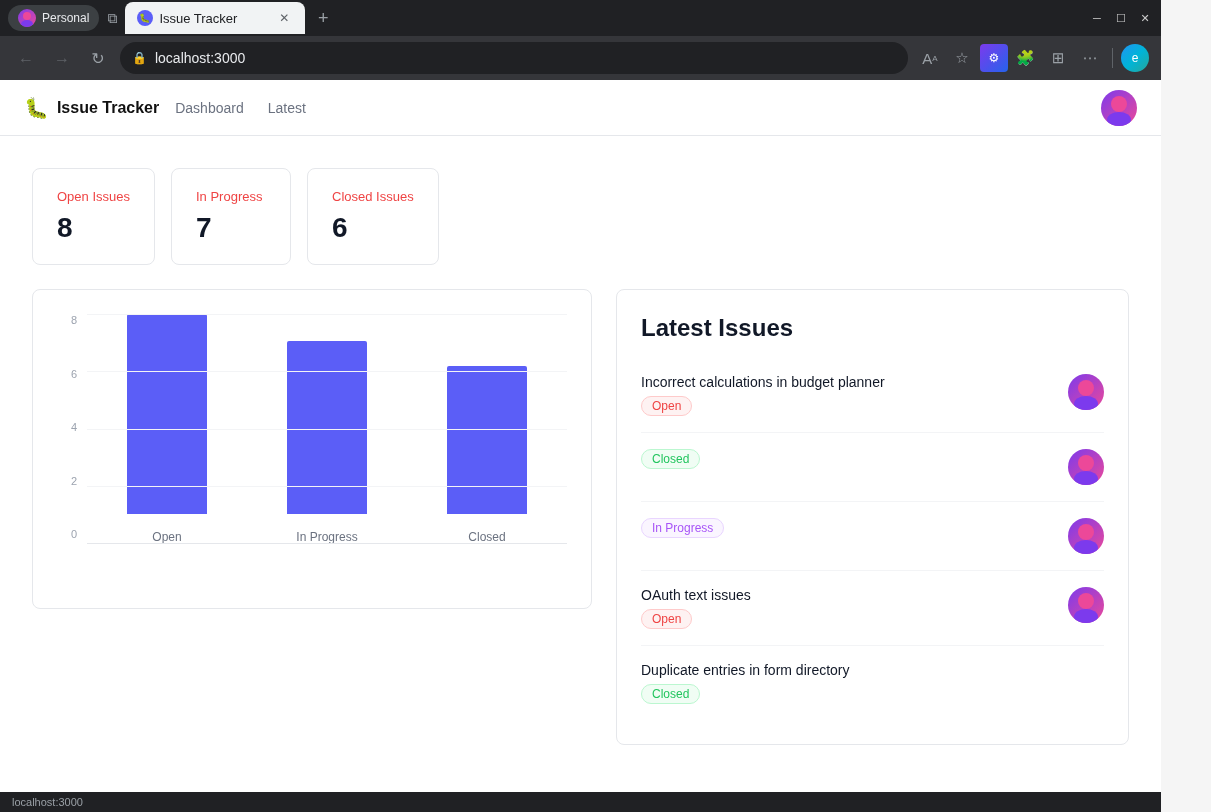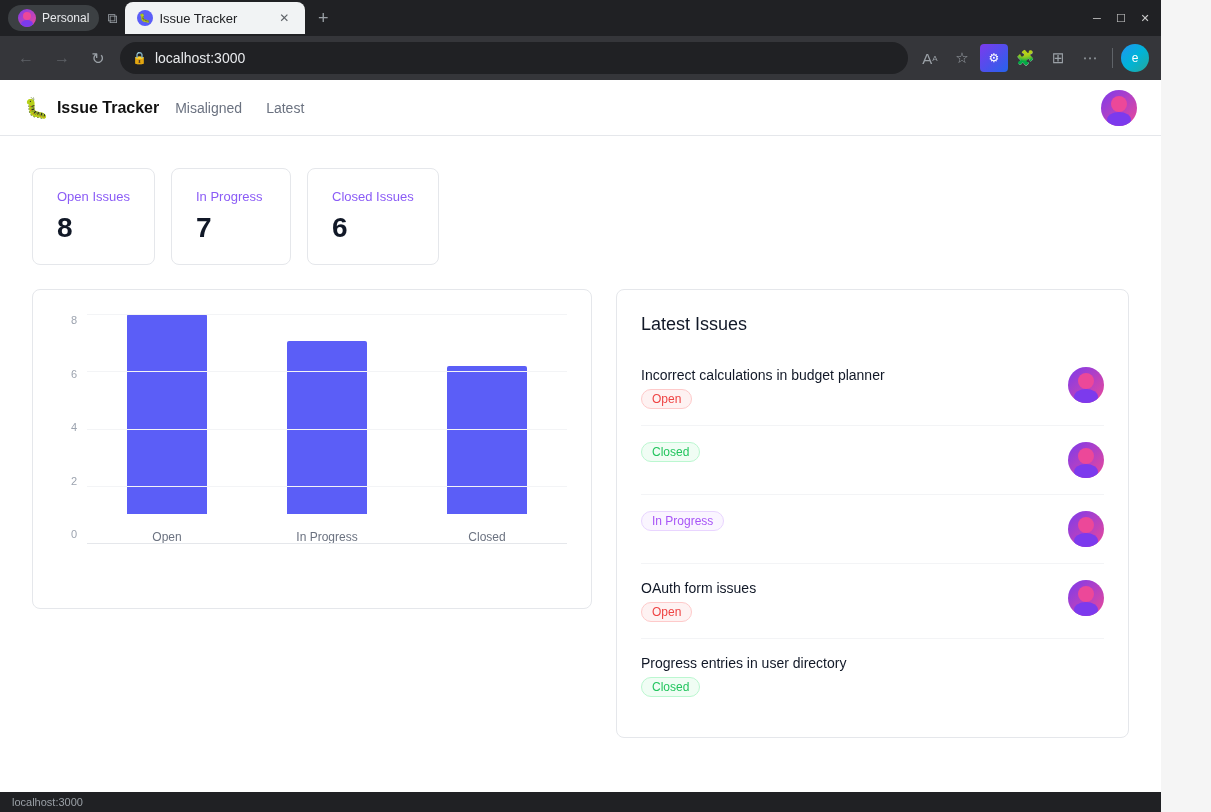--- a/index.html
+++ b/index.html
@@ -307,21 +307,21 @@
     .stat-card {
       background: white;
       border: 1px solid #e5e7eb;
       border-radius: 8px;
       padding: 20px 24px;
       min-width: 120px;
     }
 
     .stat-label {
       font-size: 13px;
-      color: #8b5cf6;
+      color: #ef4444;
       margin-bottom: 8px;
     }
 
     .stat-value {
       font-size: 28px;
       font-weight: 600;
       color: #111827;
     }
 
     
@@ -409,22 +409,22 @@
     
     .latest-issues-card {
       background: white;
       border: 1px solid #e5e7eb;
       border-radius: 8px;
       padding: 24px;
       flex: 1;
     }
 
     .issues-title {
-      font-size: 18px;
-      font-weight: 400;
+      font-size: 24px;
+      font-weight: 700;
       color: #111827;
       margin-bottom: 16px;
     }
 
     .issue-item {
       display: flex;
       align-items: flex-start;
       padding: 16px 0;
       border-bottom: 1px solid #f3f4f6;
       gap: 12px;
@@ -575,21 +575,21 @@
     </div>
   </div>
 
   <div class="page-content">
 
     <div class="nav-bar">
       <div class="nav-logo">
         <span class="bug-icon">🐛</span>
         <span>Issue Tracker</span>
       </div>
-      <a class="nav-link">Misaligned</a>
+      <a class="nav-link">Dashboard</a>
       <a class="nav-link">Latest</a>
       <div class="nav-avatar">
         <svg width="36" height="36" viewBox="0 0 36 36">
           <circle cx="18" cy="14" r="8" fill="#ec4899"></circle>
           <ellipse cx="18" cy="30" rx="12" ry="8" fill="#7c3aed"></ellipse>
         </svg>
       </div>
     </div>
 
     <div class="main-content">
@@ -683,34 +683,34 @@
             <div class="issue-avatar">
               <svg width="36" height="36" viewBox="0 0 36 36">
                 <circle cx="18" cy="14" r="8" fill="#ec4899"></circle>
                 <ellipse cx="18" cy="30" rx="12" ry="8" fill="#7c3aed"></ellipse>
               </svg>
             </div>
           </div>
 
           <div class="issue-item">
             <div class="issue-info">
-              <div class="issue-title-text">OAuth form issues</div>
+              <div class="issue-title-text">OAuth text issues</div>
               <span class="issue-badge badge-open">Open</span>
             </div>
             <div class="issue-avatar">
               <svg width="36" height="36" viewBox="0 0 36 36">
                 <circle cx="18" cy="14" r="8" fill="#ec4899"></circle>
                 <ellipse cx="18" cy="30" rx="12" ry="8" fill="#7c3aed"></ellipse>
               </svg>
             </div>
           </div>
 
           <div class="issue-item">
             <div class="issue-info">
-              <div class="issue-title-text">Progress entries in user directory</div>
+              <div class="issue-title-text">Duplicate entries in form directory</div>
               <span class="issue-badge badge-closed">Closed</span>
             </div>
           </div>
         </div>
 
       </div>
     </div>
   </div>
 
   <div class="status-bar">

